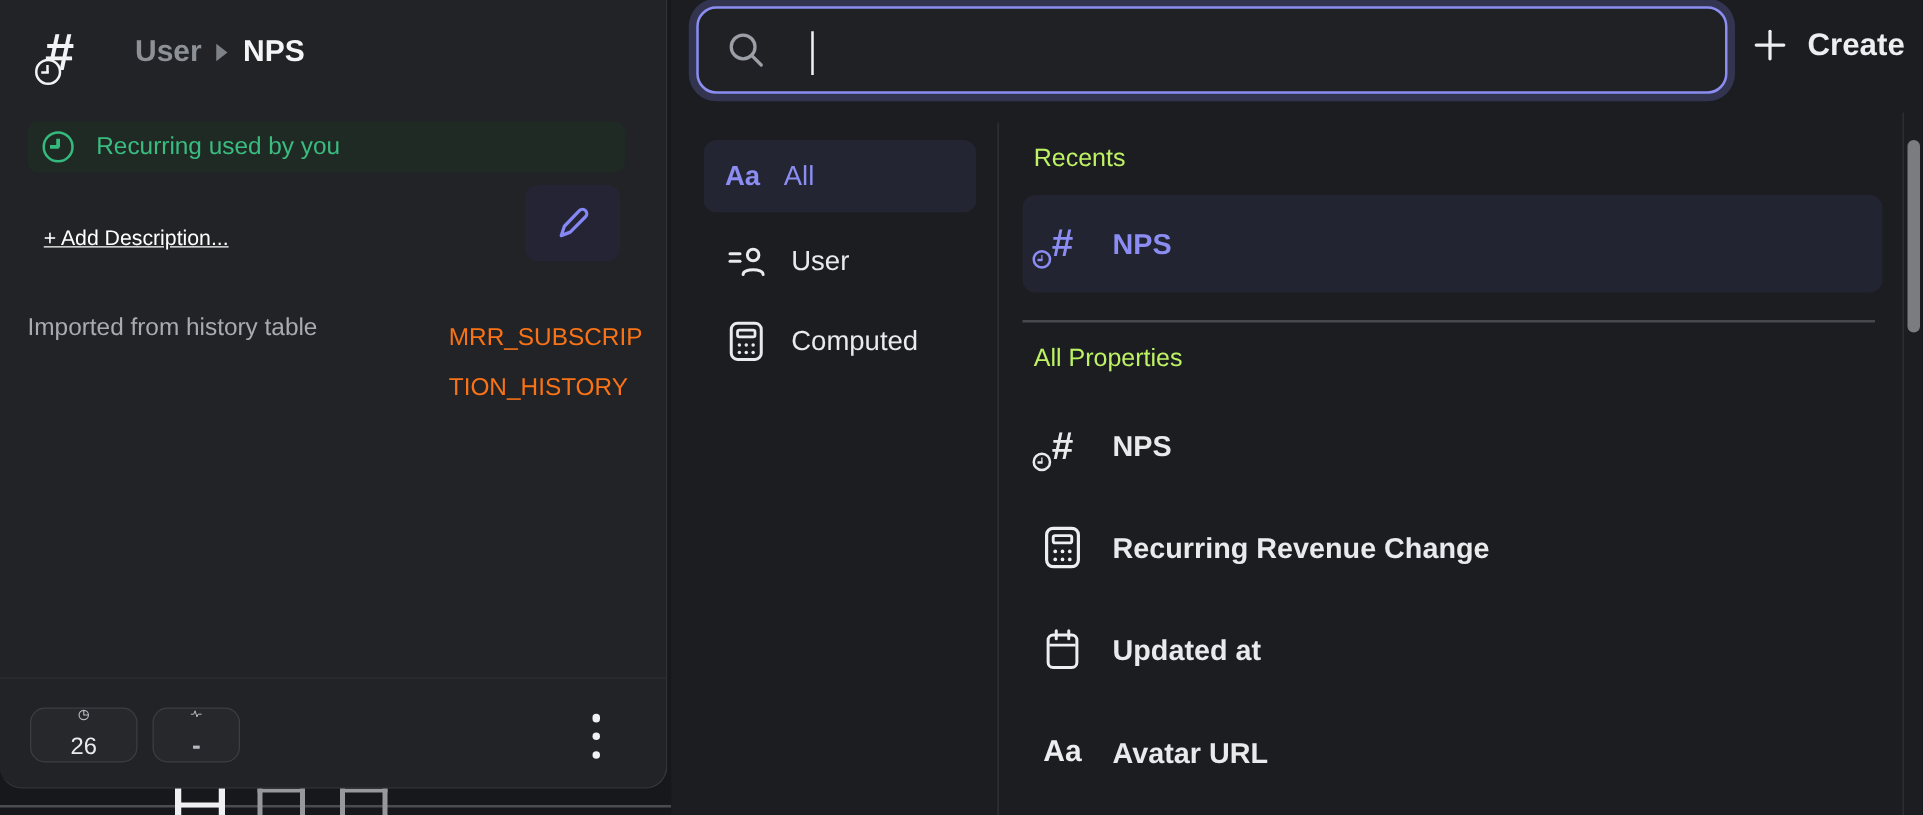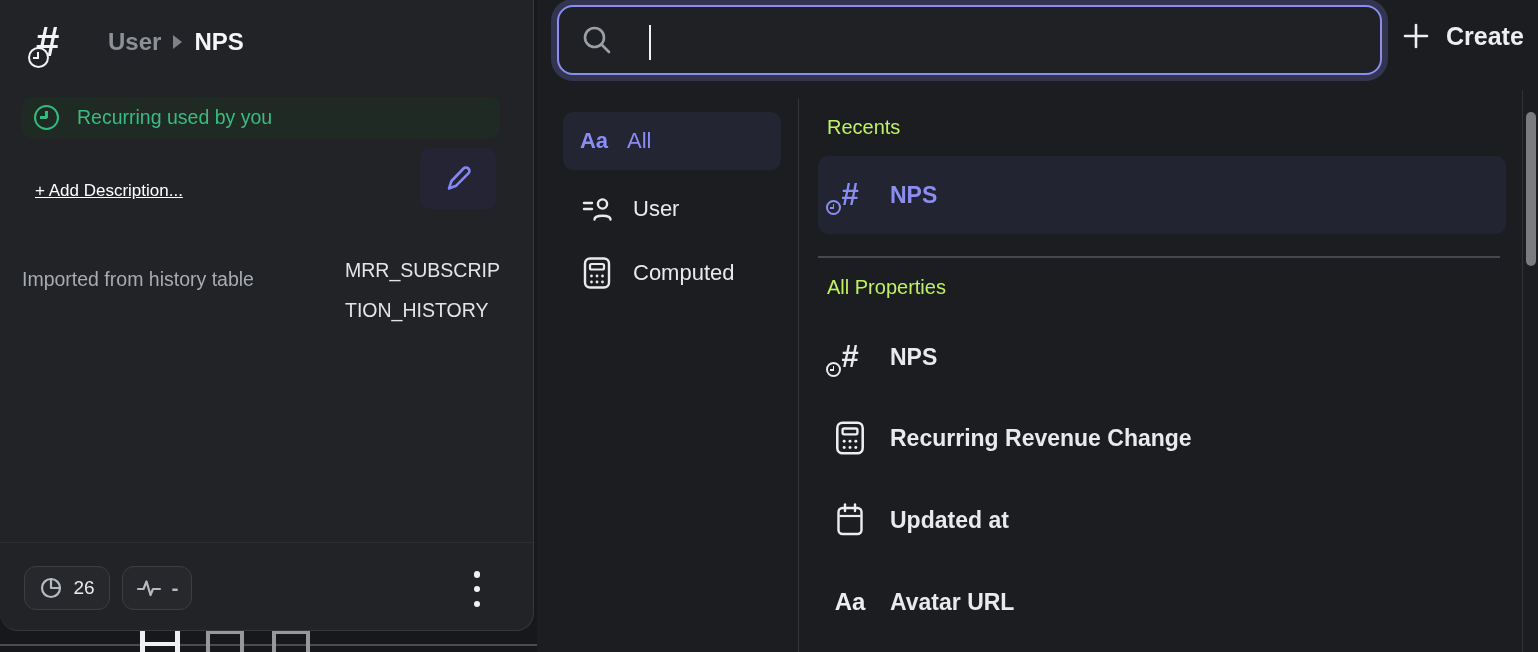--- a/index.html
+++ b/index.html
@@ -34,28 +34,28 @@
     background:#1f2a24; border-radius:9px; display:flex; align-items:center; padding-left:12px; gap:18px; }
   .badge-clock { width:25px; height:25px; border:2.5px solid #35ba7e; border-radius:50%; position:relative; flex:0 0 auto; }
   .badge-clock:before { content:""; position:absolute; left:9px; top:3.5px; width:2.5px; height:7px; background:#35ba7e; }
   .badge-clock:after  { content:""; position:absolute; left:3.5px; top:9px; width:7px; height:2.5px; background:#35ba7e; }
   .badge-text { color:#3abc80; font-size:19.5px; }
 
   .pencil-btn { position:absolute; left:420px; top:148px; width:76px; height:61px;
     background:#242434; border-radius:10px; display:flex; align-items:center; justify-content:center; cursor:pointer; }
   .add-desc { position:absolute; left:35px; top:181px; color:#ffffff; font-size:17px; cursor:pointer;text-decoration:underline; }
 
-  .meta-label { position:absolute; left:22px; top:268px; color:#a8abb0; font-size:19.5px; }
-  .meta-value { position:absolute; left:345px; top:251px; width:158px; color:#e5e5e5;
+  .meta-label { position:absolute; left:22px; top:251px; color:#a8abb0; font-size:19.5px; }
+  .meta-value { position:absolute; left:359px; top:251px; width:158px; color:#f97316;
     font-size:19.5px; line-height:39.5px; word-break:break-all; }
 
   .panel-divider { position:absolute; left:0; top:542px; width:533px; height:1px; background:#2c2e32; }
 
   .pill { position:absolute; top:566px; height:44px; border:1.5px solid #3c3e43; background:#26282c;
-    border-radius:12px; display:flex; align-items:center; justify-content:center; gap:10px; cursor:pointer; }
+    border-radius:12px; display:flex; align-items:center; justify-content:center; gap:10px; cursor:pointer;flex-direction:column; }
   .pill-count { left:24px; width:86px; }
   .pill-trend { left:122px; width:70px; }
   .pill-text { color:#e9eaec; font-size:19px; }
   .pill-dash { color:#b6b9be; font-size:21px; font-weight:700; }
 
   .kebab { position:absolute; left:469px; top:569px; width:16px; height:40px; cursor:pointer;
     display:flex; flex-direction:column; align-items:center; justify-content:space-between; padding:2px 0; }
   .kebab span { width:6.5px; height:6.5px; border-radius:50%; background:#f0f1f2; }
 
   

